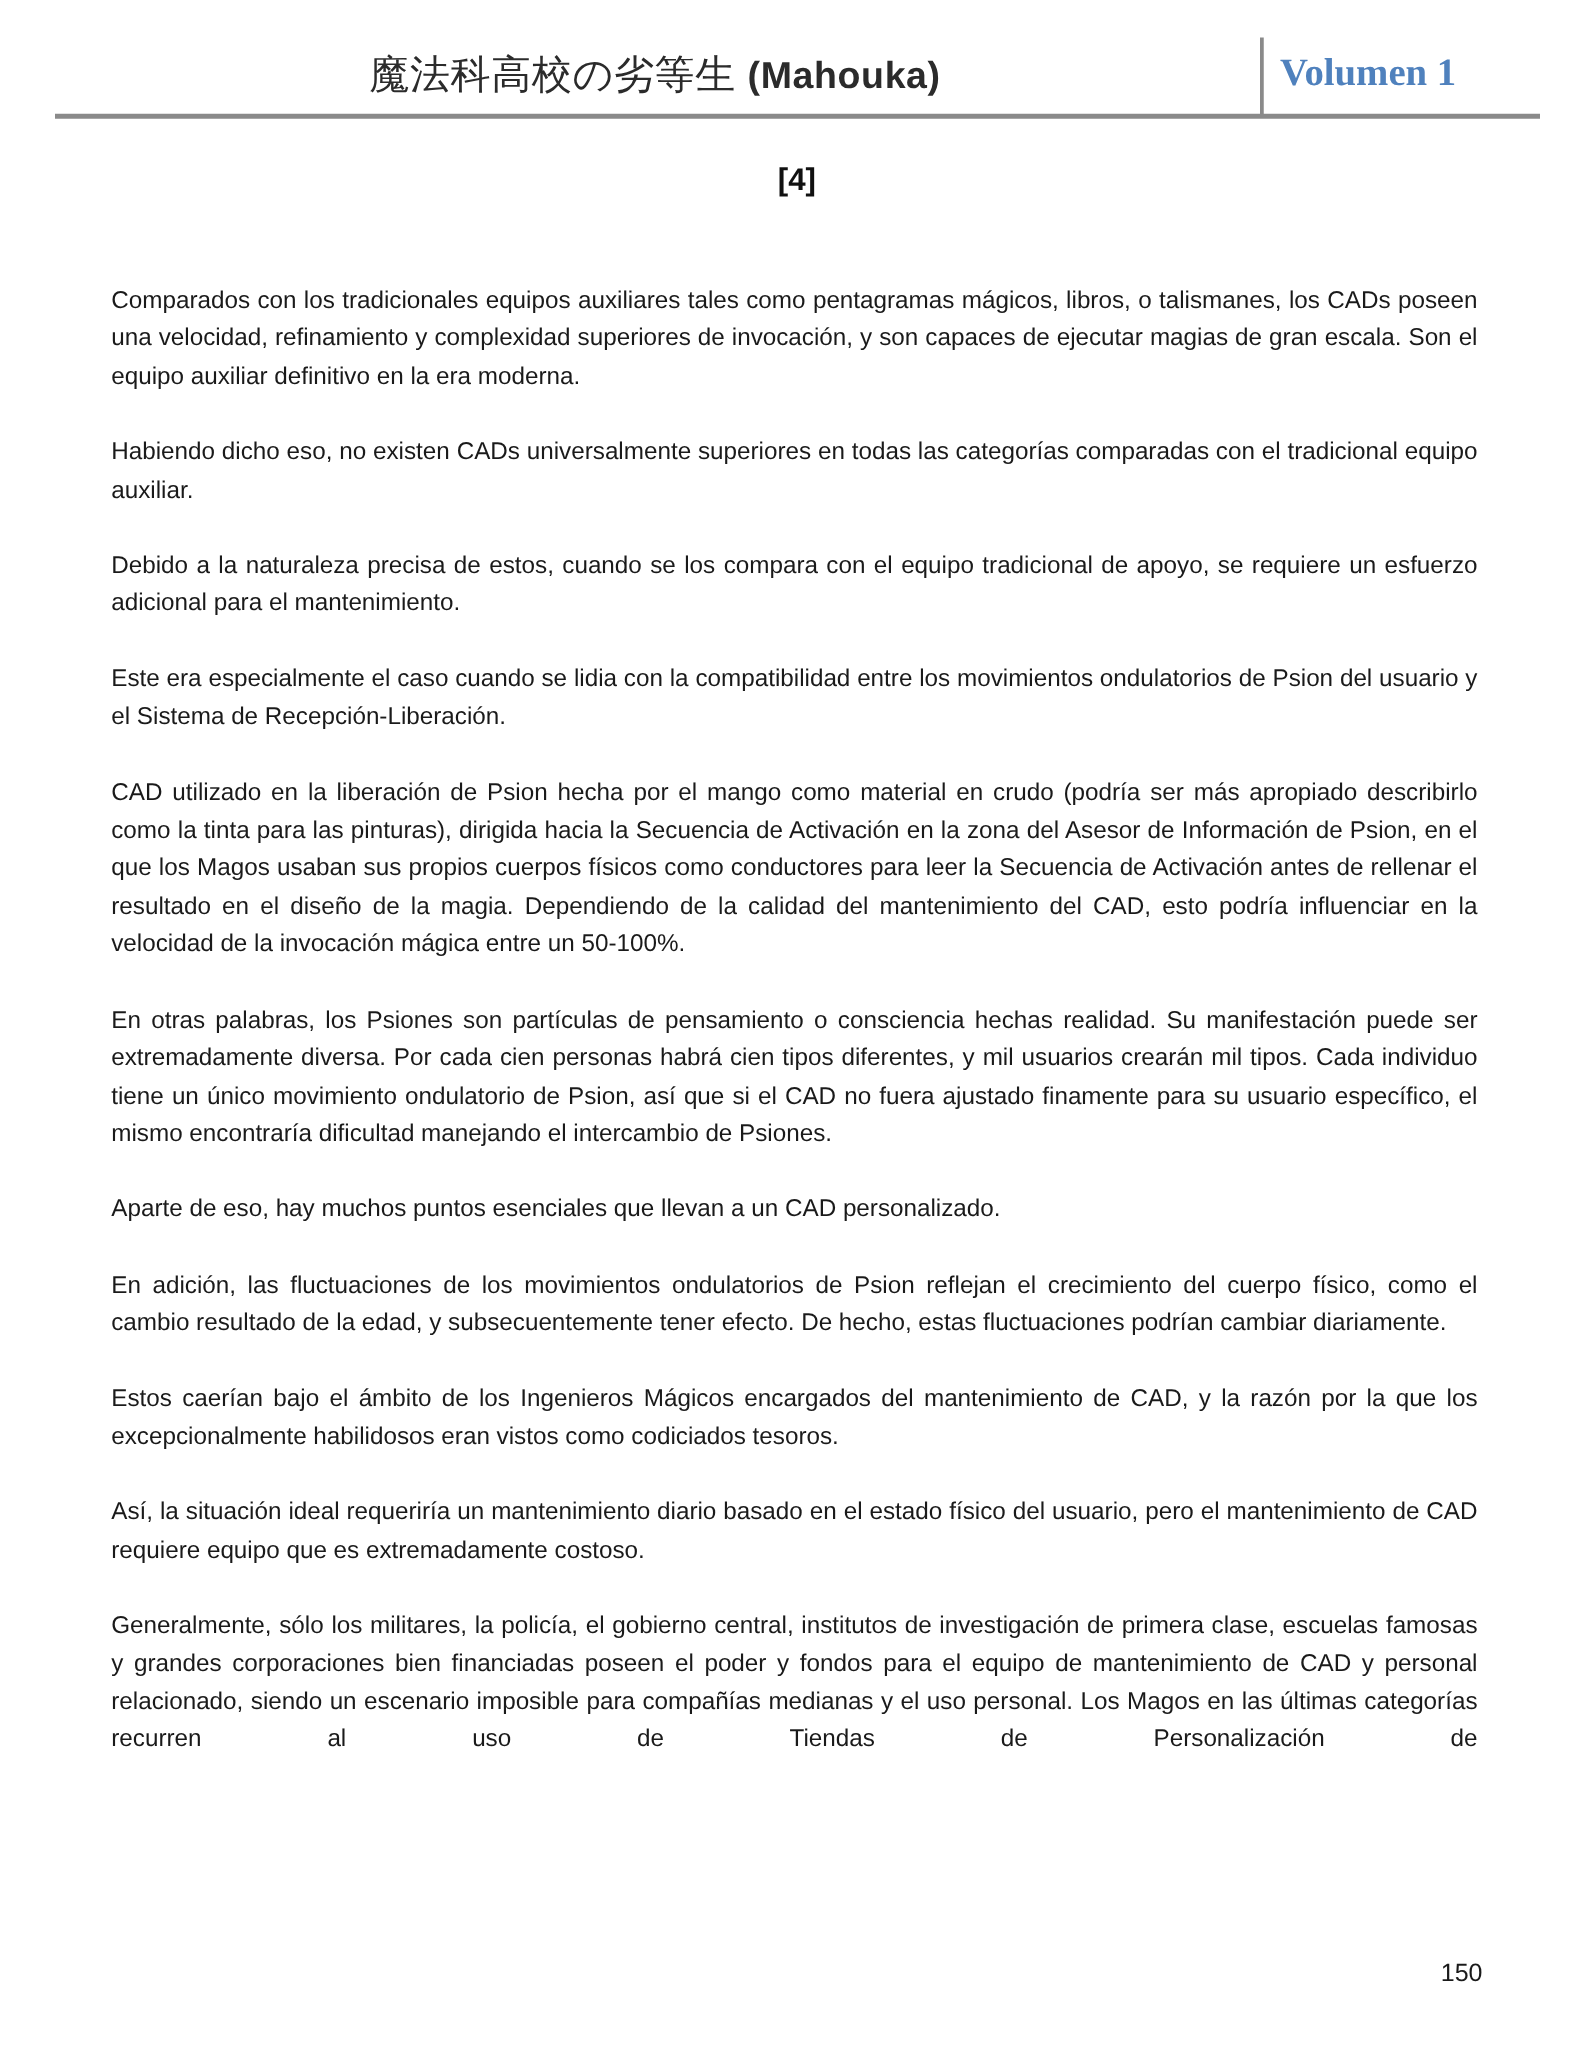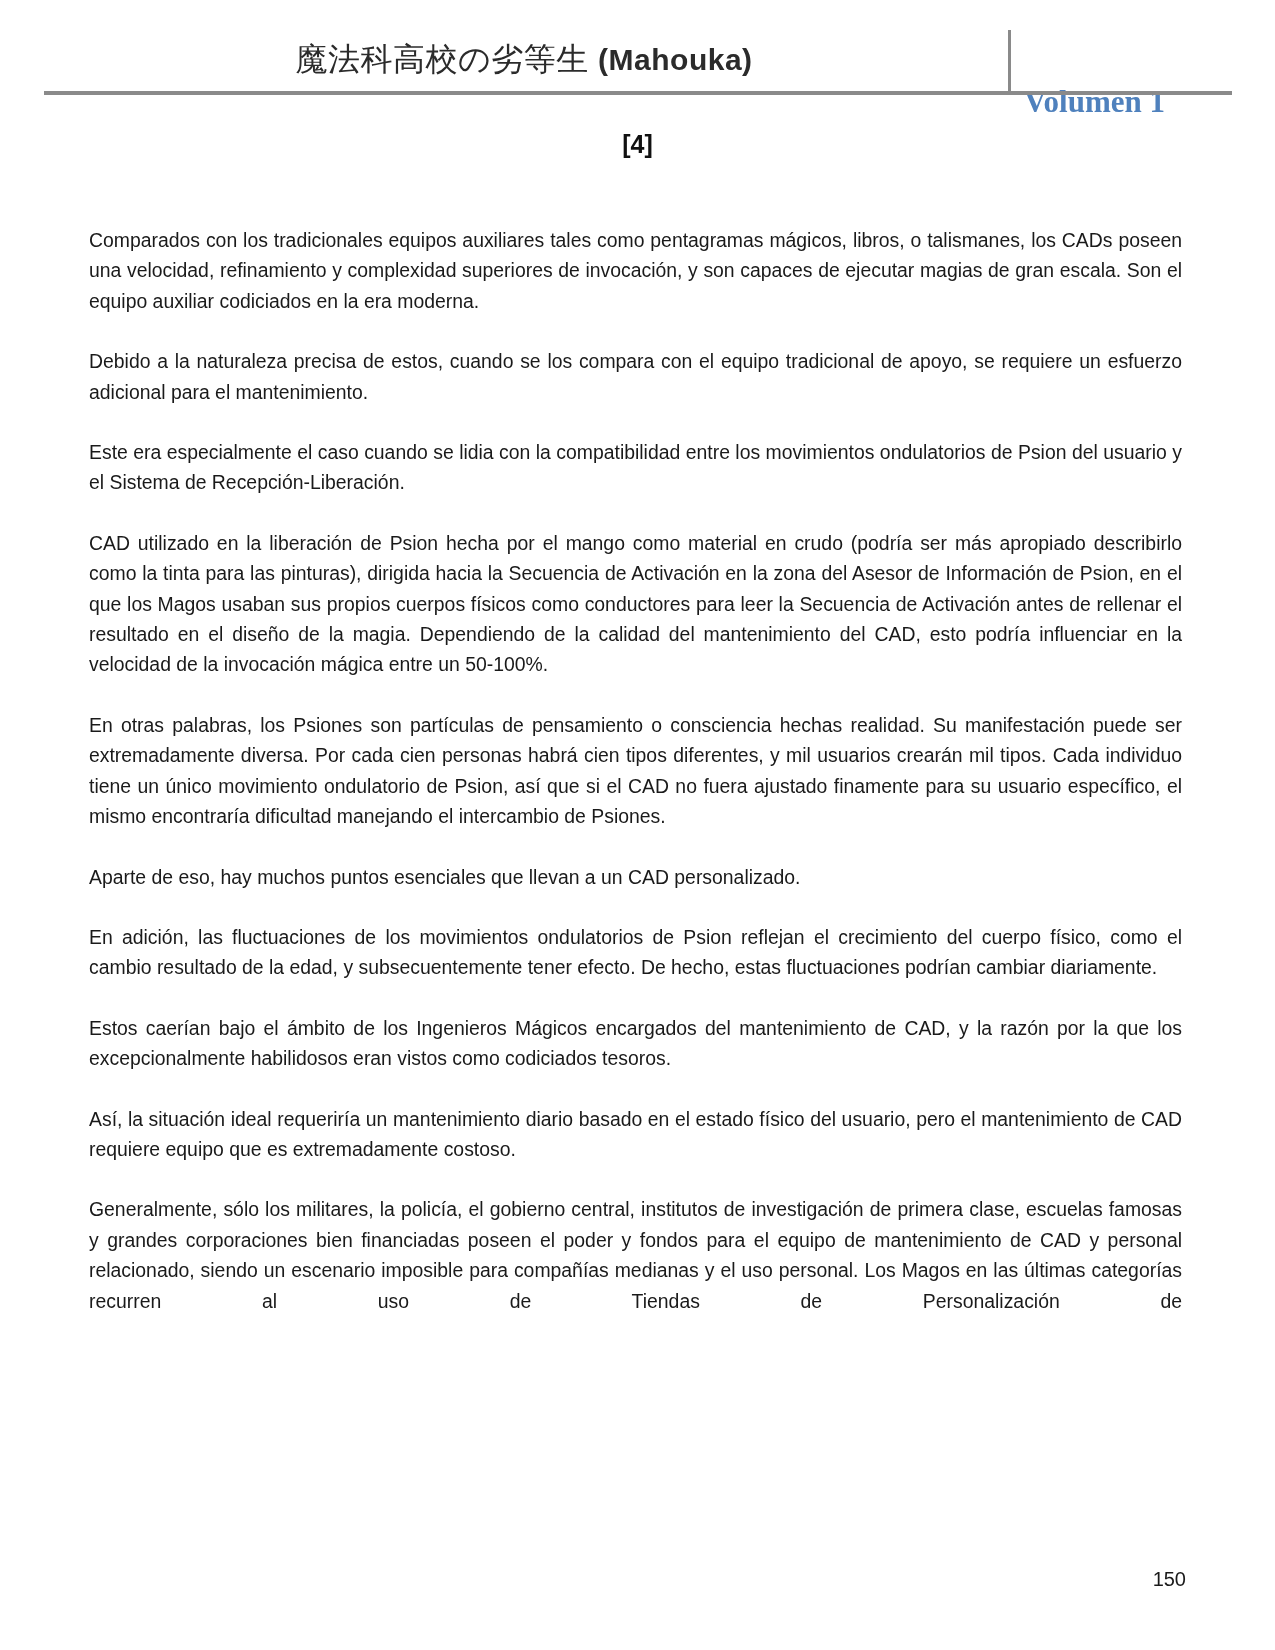--- a/index.html
+++ b/index.html
@@ -43,21 +43,20 @@
     background: #8a8a8a;
   }
   .header-volume {
     position: absolute;
     left: 980px;
     top: 10px;
     font-family: "Liberation Serif", "DejaVu Serif", serif;
     font-weight: bold;
     font-size: 31px;
     color: #4f81bd;
-    margin-top: 44px;
   }
   .header-rule {
     position: absolute;
     left: 44px;
     top: 91px;
     width: 1188px;
     height: 4px;
     background: #8a8a8a;
   }
   .chapter-heading {
@@ -104,21 +103,22 @@
     <span class="latin">(Mahouka)</span>
   </div>
   <div class="header-divider"></div>
   <div class="header-volume">Volumen 1</div>
 </div>
 <div class="header-rule"></div>
 
 <div class="chapter-heading">[4]</div>
 
 <div class="body-text">
-  <p class="para">Comparados con los tradicionales equipos auxiliares tales como pentagramas mágicos, libros, o talismanes, los CADs poseen una velocidad, refinamiento y complexidad superiores de invocación, y son capaces de ejecutar magias de gran escala. Son el equipo auxiliar codiciados en la era moderna.</p>
+  <p class="para">Comparados con los tradicionales equipos auxiliares tales como pentagramas mágicos, libros, o talismanes, los CADs poseen una velocidad, refinamiento y complexidad superiores de invocación, y son capaces de ejecutar magias de gran escala. Son el equipo auxiliar definitivo en la era moderna.</p>
+  <p class="para">Habiendo dicho eso, no existen CADs universalmente superiores en todas las categorías comparadas con el tradicional equipo auxiliar.</p>
   <p class="para">Debido a la naturaleza precisa de estos, cuando se los compara con el equipo tradicional de apoyo, se requiere un esfuerzo adicional para el mantenimiento.</p>
   <p class="para">Este era especialmente el caso cuando se lidia con la compatibilidad entre los movimientos ondulatorios de Psion del usuario y el Sistema de Recepción-Liberación.</p>
   <p class="para">CAD utilizado en la liberación de Psion hecha por el mango como material en crudo (podría ser más apropiado describirlo como la tinta para las pinturas), dirigida hacia la Secuencia de Activación en la zona del Asesor de Información de Psion, en el que los Magos usaban sus propios cuerpos físicos como conductores para leer la Secuencia de Activación antes de rellenar el resultado en el diseño de la magia. Dependiendo de la calidad del mantenimiento del CAD, esto podría influenciar en la velocidad de la invocación mágica entre un 50-100%.</p>
   <p class="para">En otras palabras, los Psiones son partículas de pensamiento o consciencia hechas realidad. Su manifestación puede ser extremadamente diversa. Por cada cien personas habrá cien tipos diferentes, y mil usuarios crearán mil tipos. Cada individuo tiene un único movimiento ondulatorio de Psion, así que si el CAD no fuera ajustado finamente para su usuario específico, el mismo encontraría dificultad manejando el intercambio de Psiones.</p>
   <p class="para">Aparte de eso, hay muchos puntos esenciales que llevan a un CAD personalizado.</p>
   <p class="para">En adición, las fluctuaciones de los movimientos ondulatorios de Psion reflejan el crecimiento del cuerpo físico, como el cambio resultado de la edad, y subsecuentemente tener efecto. De hecho, estas fluctuaciones podrían cambiar diariamente.</p>
   <p class="para">Estos caerían bajo el ámbito de los Ingenieros Mágicos encargados del mantenimiento de CAD, y la razón por la que los excepcionalmente habilidosos eran vistos como codiciados tesoros.</p>
   <p class="para">Así, la situación ideal requeriría un mantenimiento diario basado en el estado físico del usuario, pero el mantenimiento de CAD requiere equipo que es extremadamente costoso.</p>
   <p class="para last">Generalmente, sólo los militares, la policía, el gobierno central, institutos de investigación de primera clase, escuelas famosas y grandes corporaciones bien financiadas poseen el poder y fondos para el equipo de mantenimiento de CAD y personal relacionado, siendo un escenario imposible para compañías medianas y el uso personal. Los Magos en las últimas categorías recurren al uso de Tiendas de Personalización de</p>
 </div>

